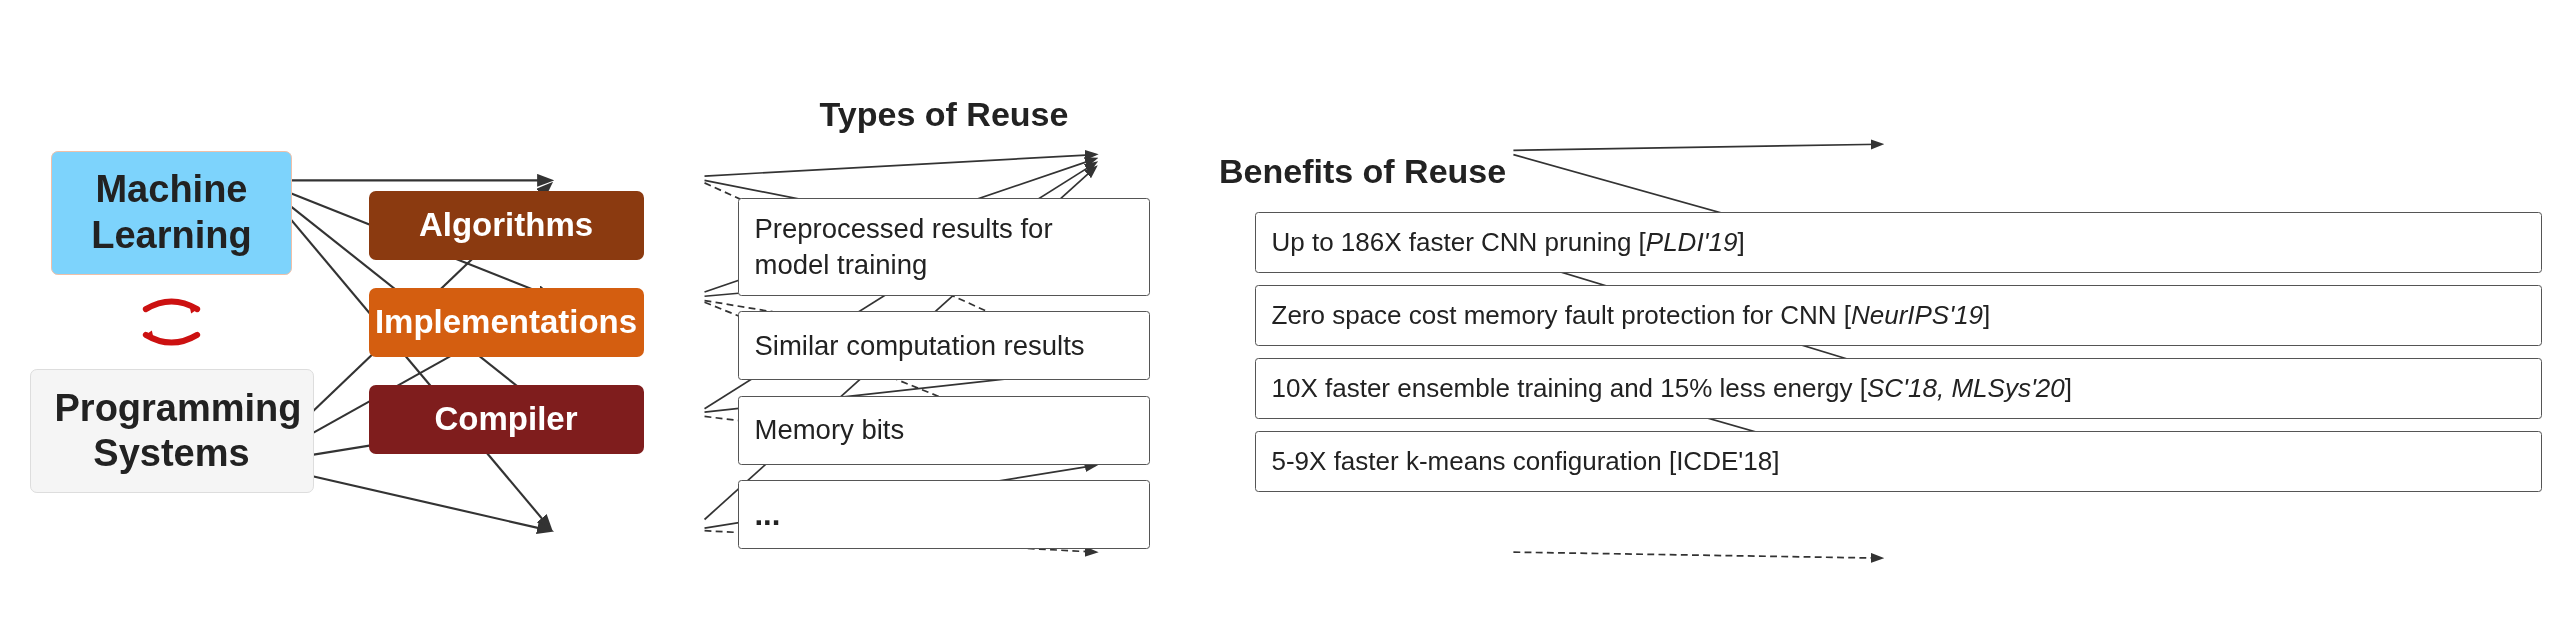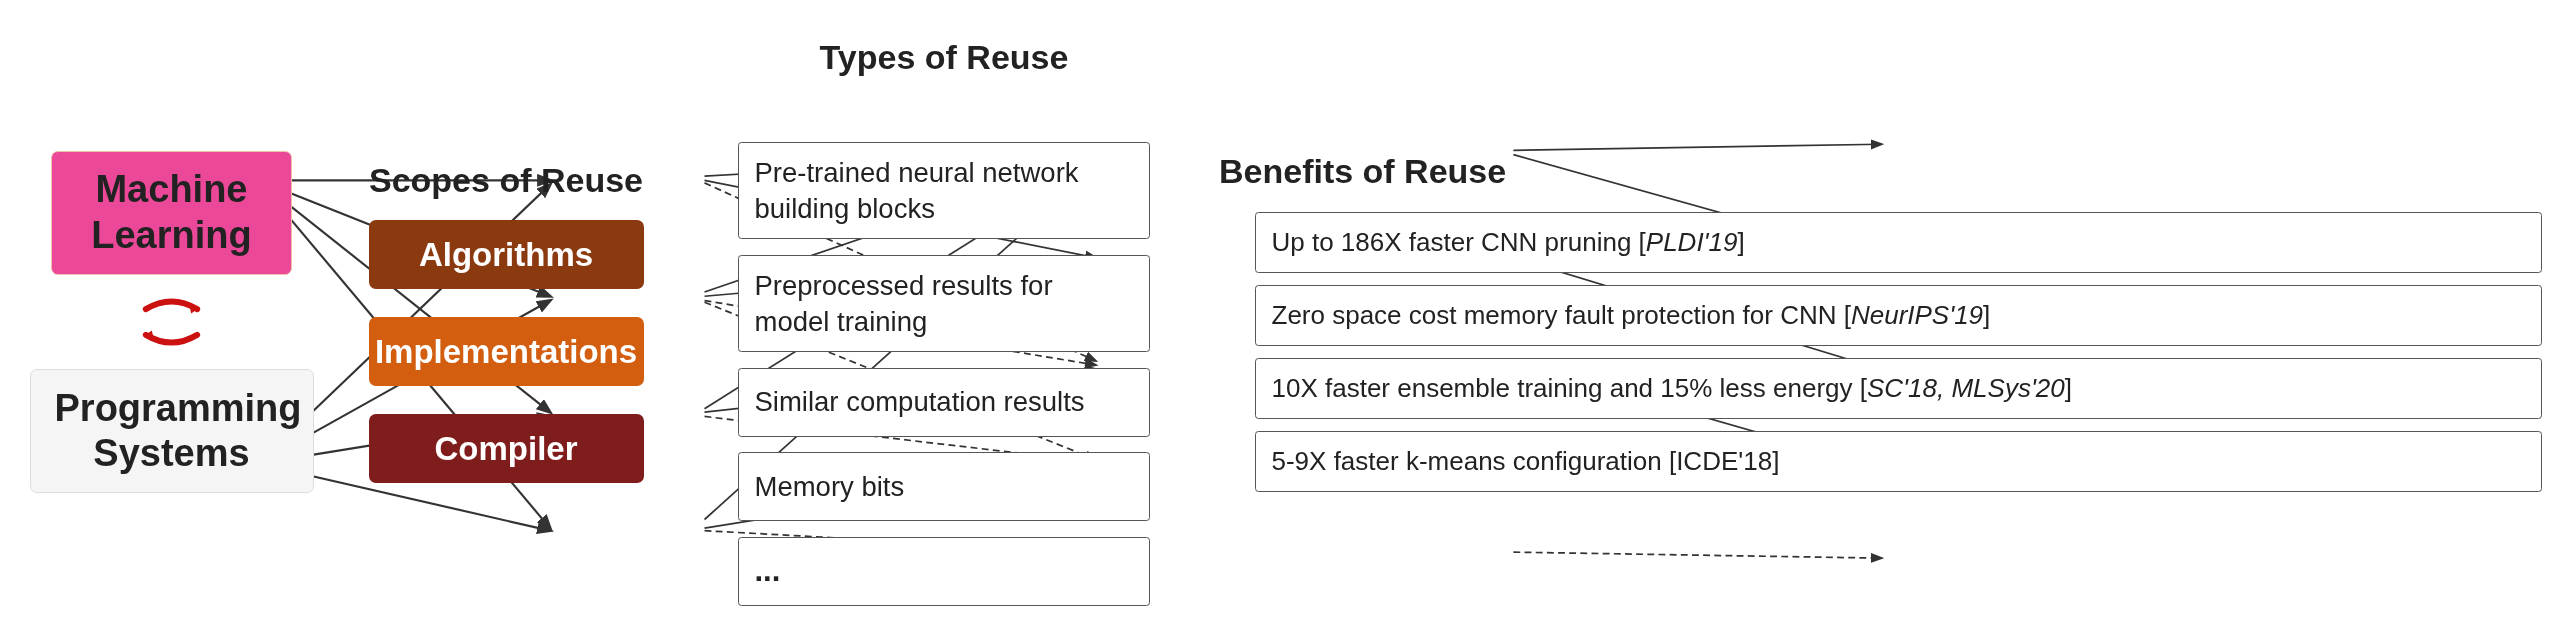--- a/index.html
+++ b/index.html
@@ -26,21 +26,21 @@
       display: flex;
       flex-direction: column;
       align-items: center;
       justify-content: center;
       gap: 17px;
       width: 275px;
       flex-shrink: 0;
     }
 
     .ml-box {
-      background: #ec4899;
+      background: #7dd3fc;
       border: 1.7px solid #f0c0a8;
       border-radius: 6.9px;
       padding: 15.5px 24px;
       text-align: center;
       font-size: 38px;
       font-weight: bold;
       color: #222;
       line-height: 1.2;
       width: 241px;
     }
@@ -266,40 +266,36 @@
         <path d="M75,50 Q45,68 15,50" stroke="#cc1111" stroke-width="7" fill="none" stroke-linecap="round"></path>
         <polygon points="15,50 25,58 22,45" fill="#cc1111"></polygon>
       </svg>
     </div>
     <div class="ps-box">
       <span>Programming<br>Systems</span>
     </div>
   </div>
 
   <div class="col-scopes" style="position:relative;z-index:2;margin-left:34px;">
-    <div class="col-header">Scopes of Reuse</div>
     <div class="scopes-list">
       <div class="scope-btn scope-algorithms">
         <span>Algorithms</span>
       </div>
       <div class="scope-btn scope-implementations">
         <span>Implementations</span>
       </div>
       <div class="scope-btn scope-compiler">
         <span>Compiler</span>
       </div>
     </div>
   </div>
 
   <div class="col-types" style="position:relative;z-index:2;">
     <div class="col-header">Types of Reuse</div>
     <div class="types-list">
-      <div class="type-box">
-        <span>Pre-trained neural network building blocks</span>
-      </div>
       <div class="type-box">
         <span>Preprocessed results for model training</span>
       </div>
       <div class="type-box">
         <span>Similar computation results</span>
       </div>
       <div class="type-box">
         <span>Memory bits</span>
       </div>
       <div class="type-box" style="font-size:31px;font-weight:bold;">

